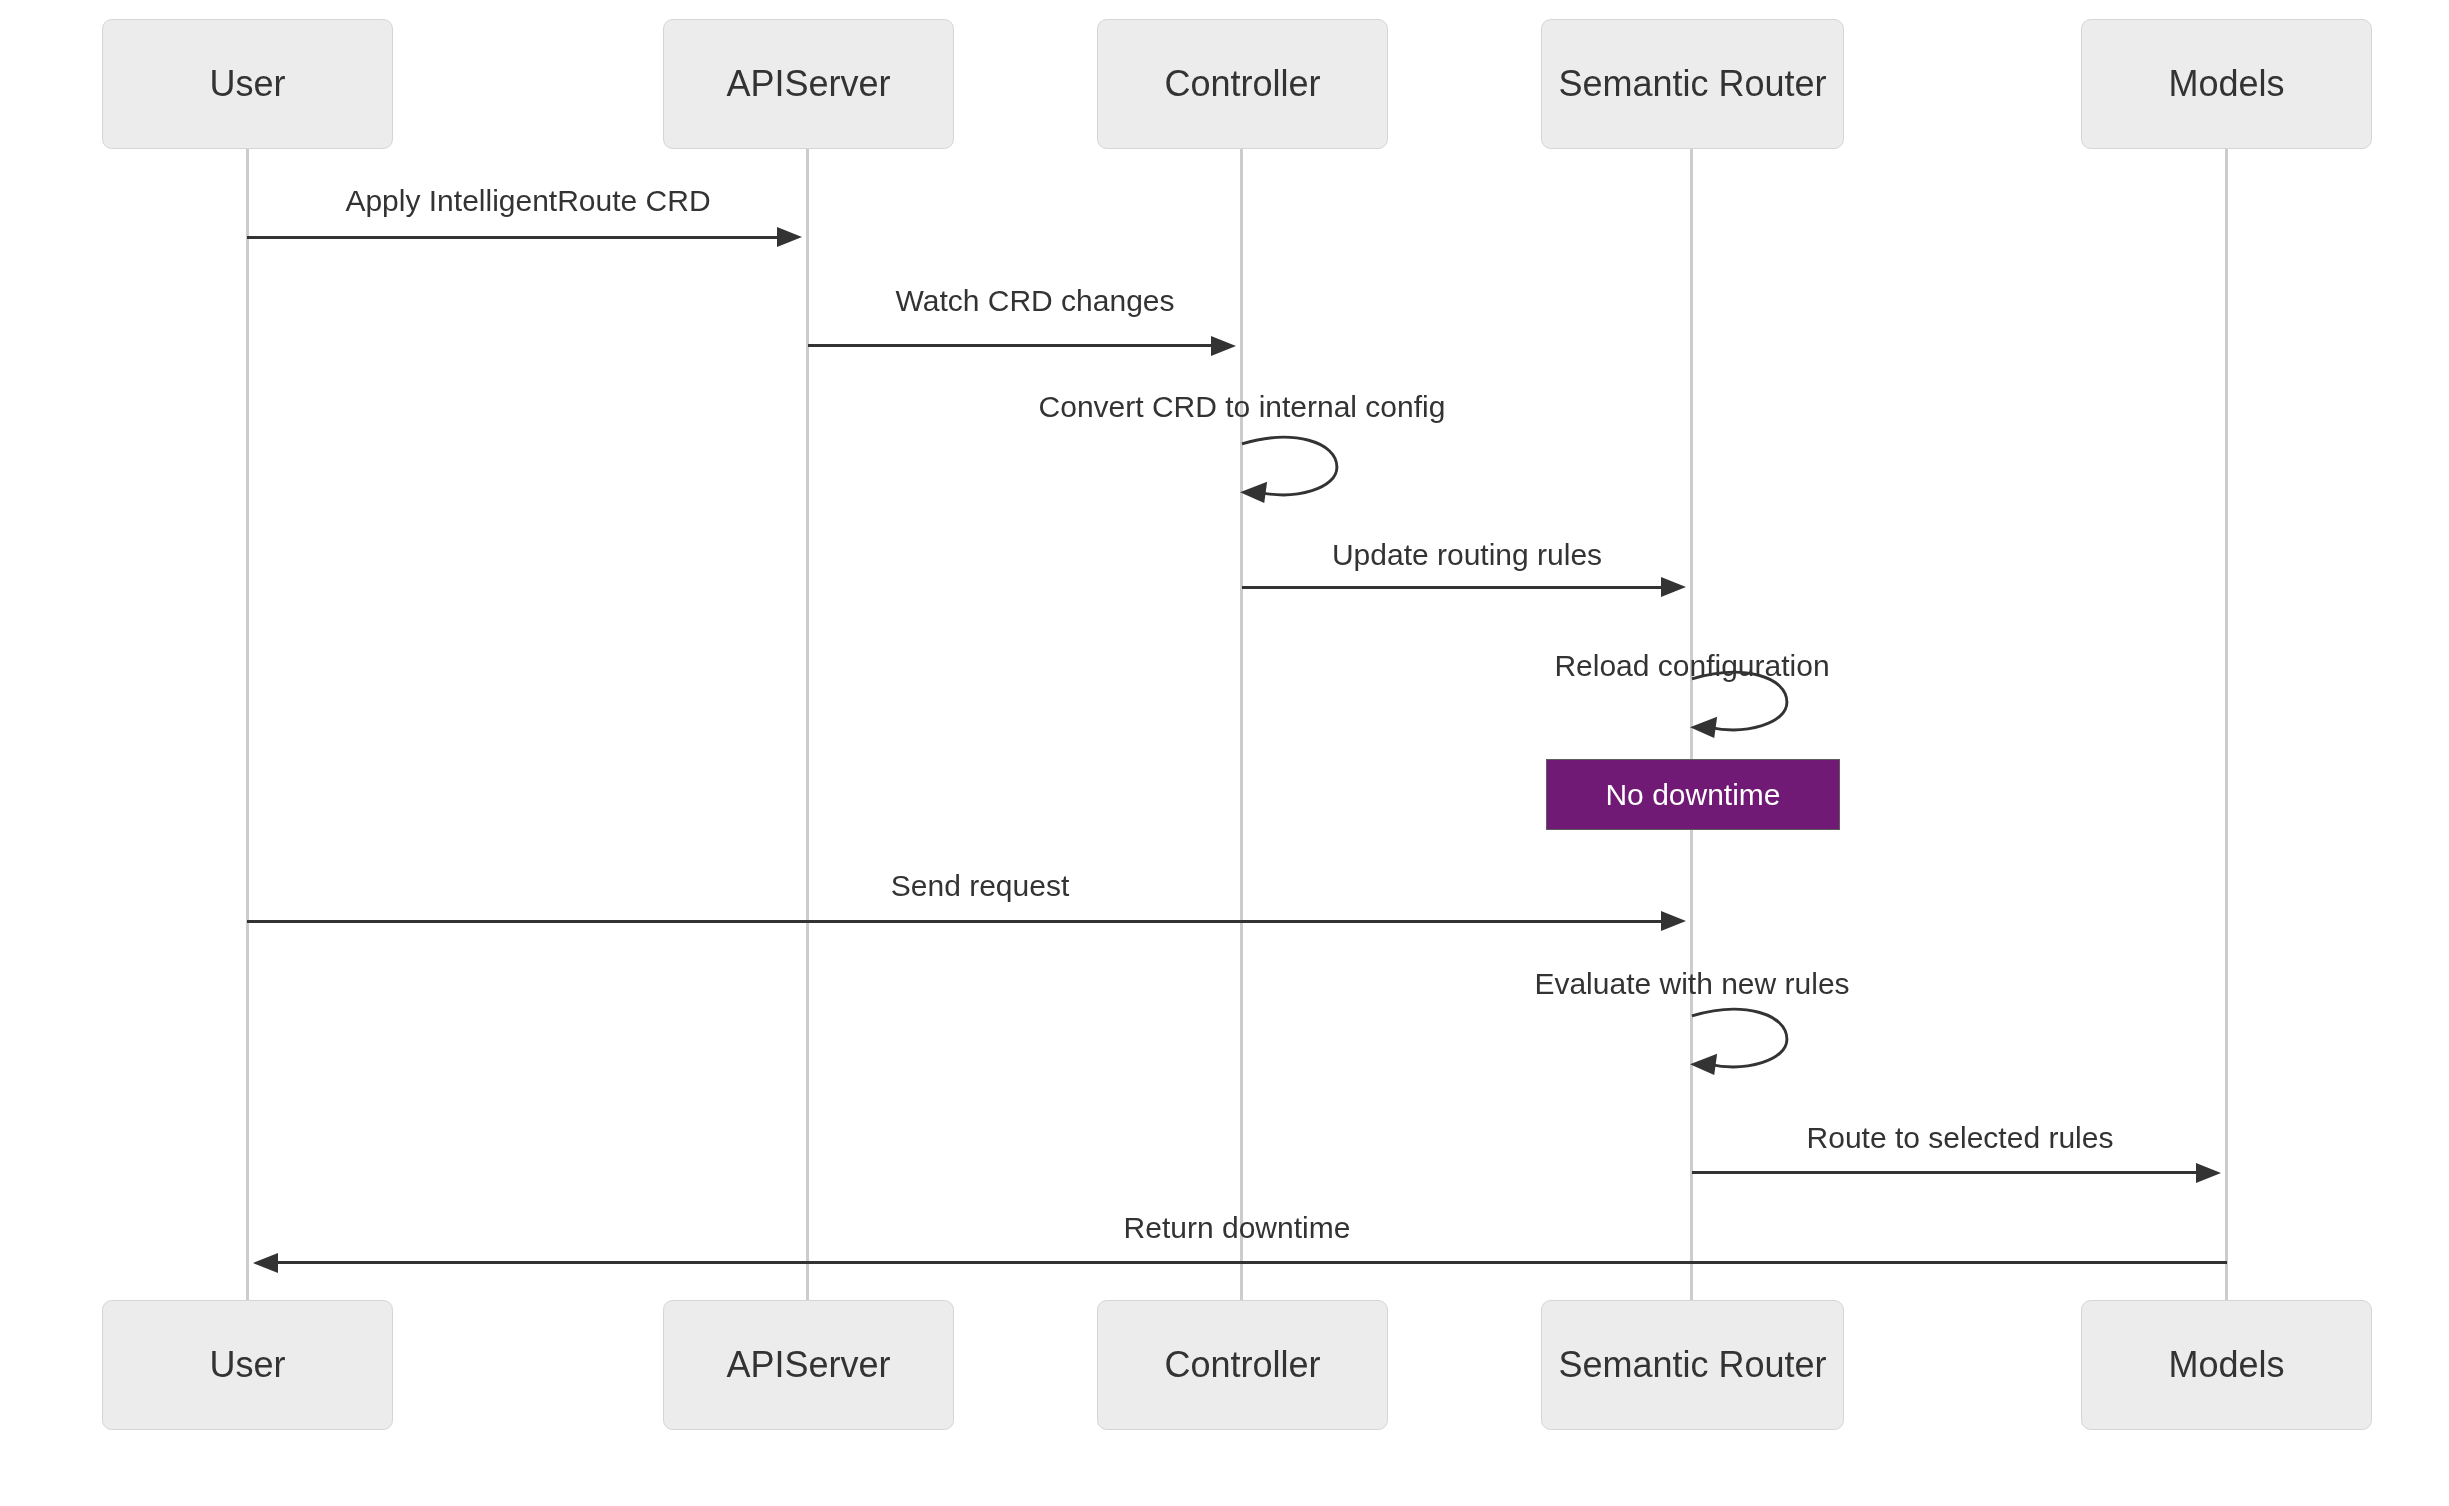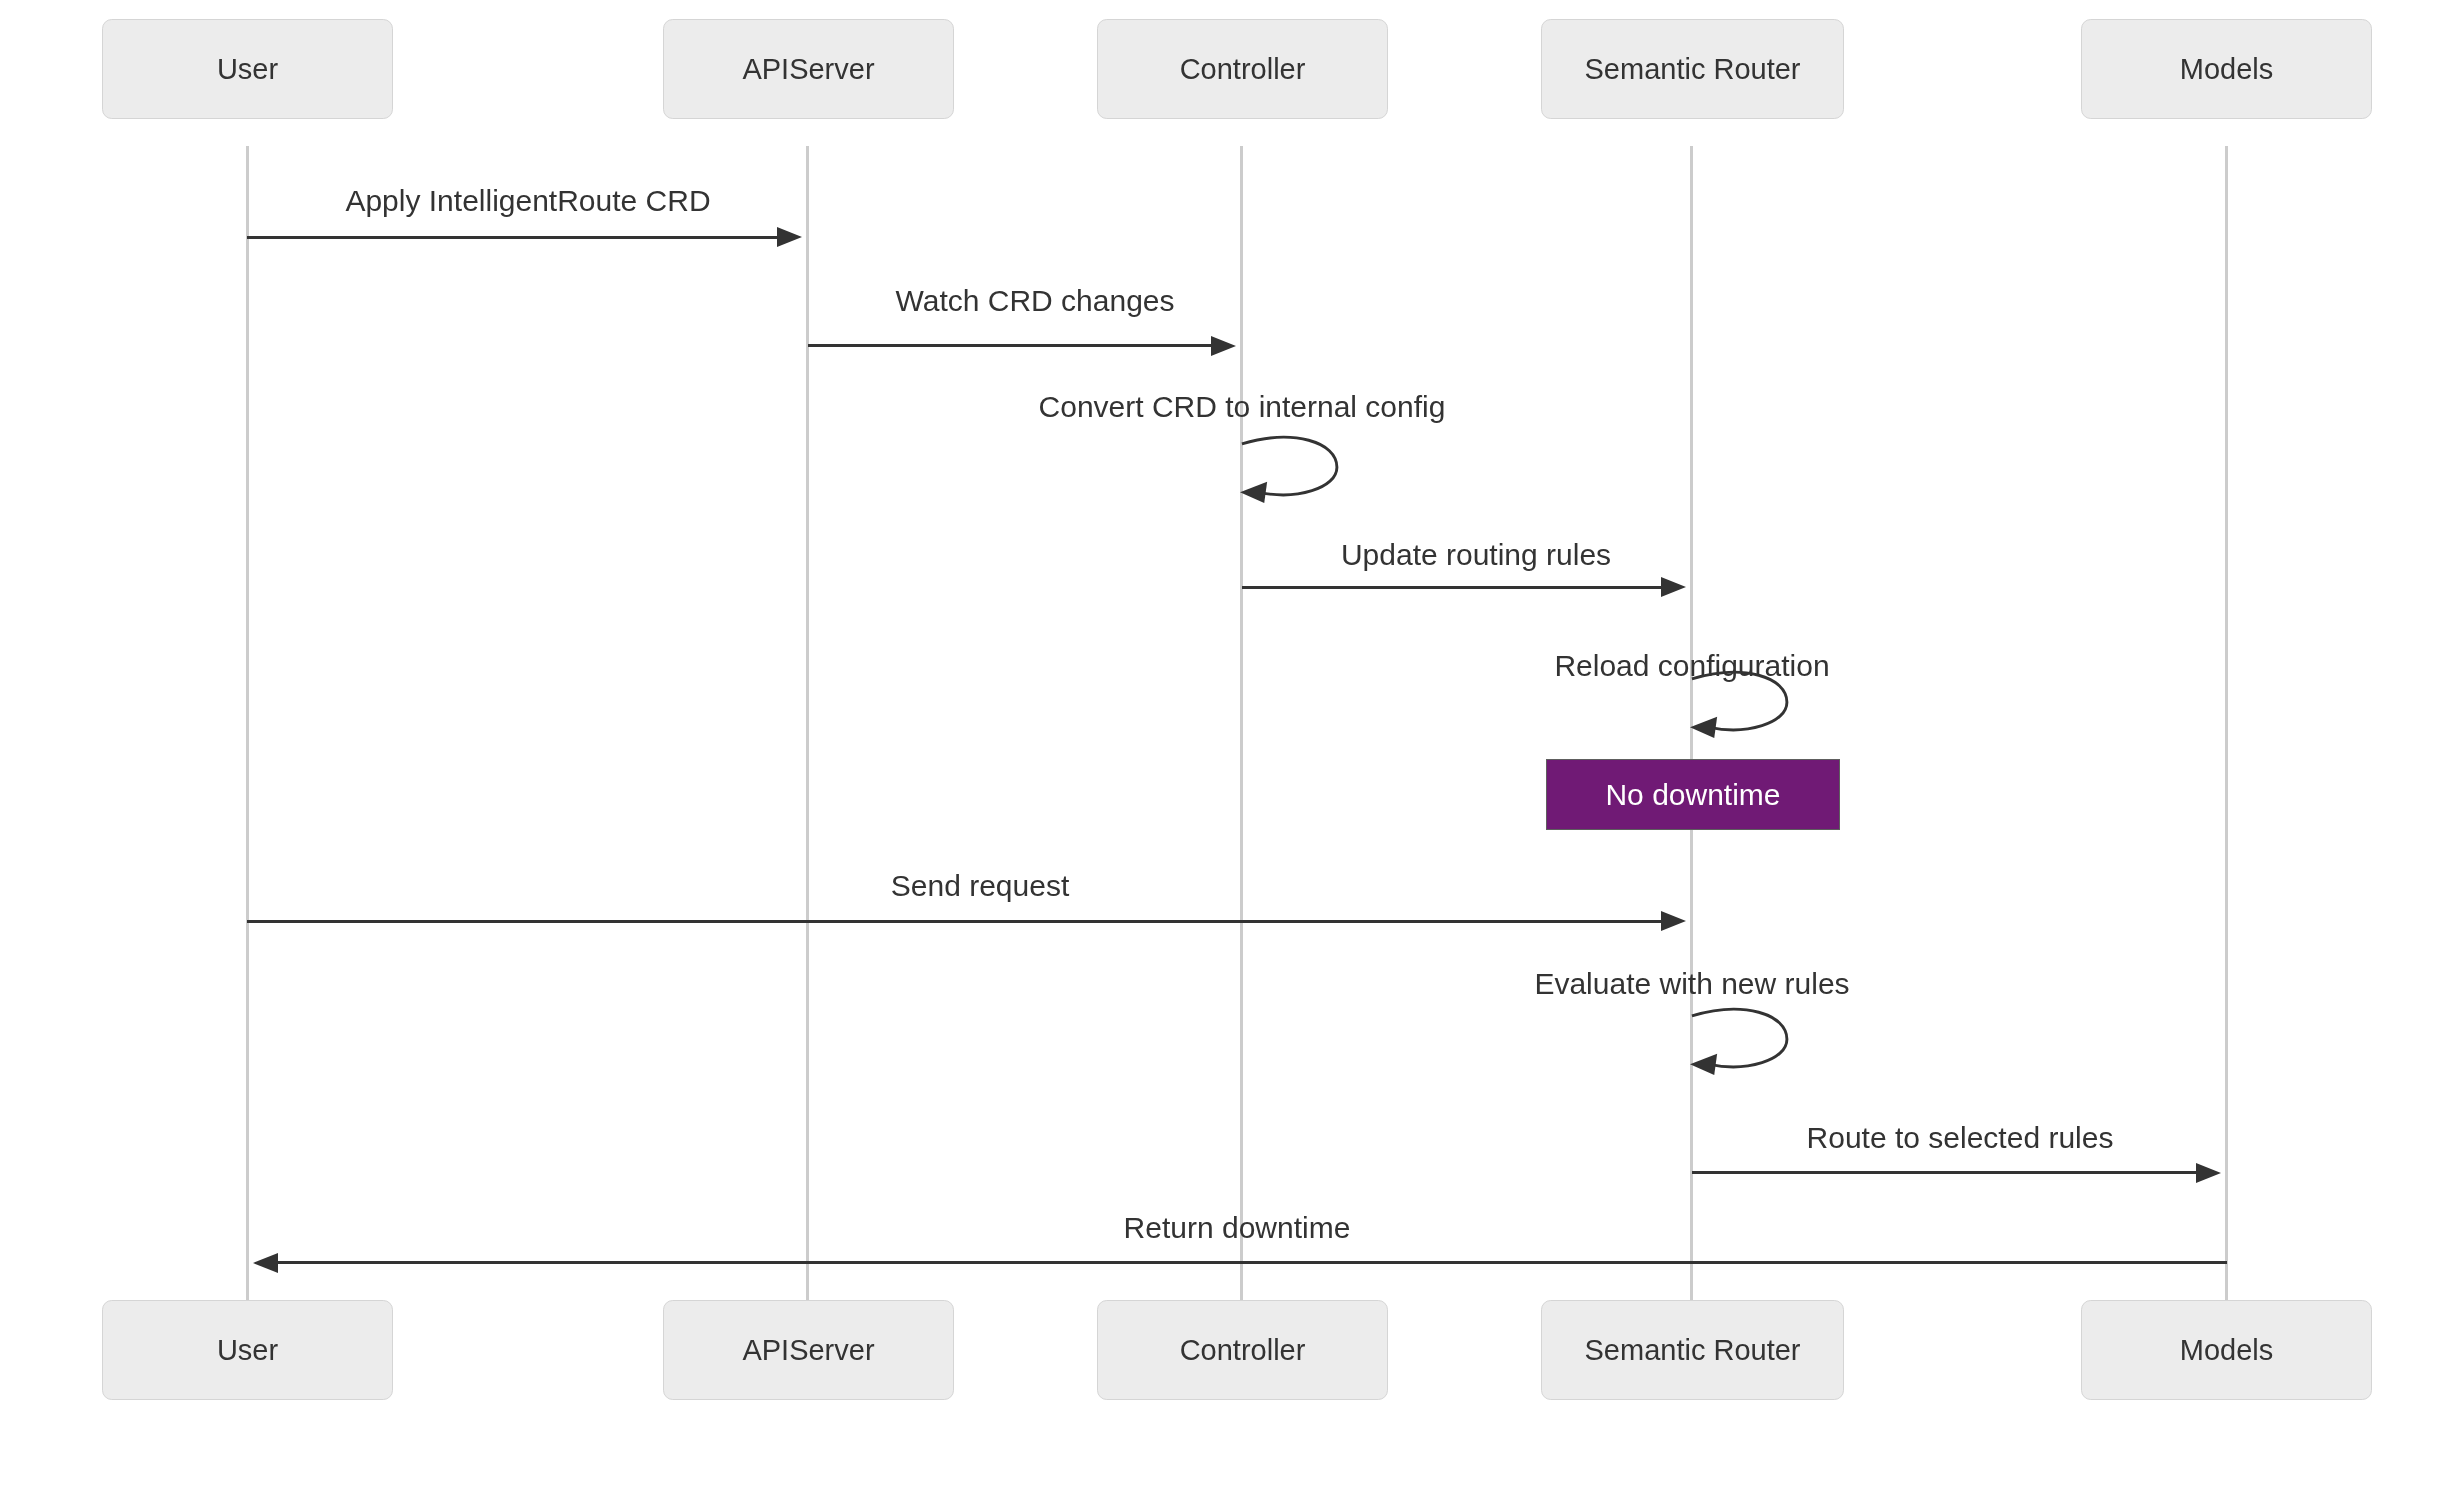--- a/index.html
+++ b/index.html
@@ -5,27 +5,27 @@
   html,body{margin:0;padding:0;background:#fff;}
   .canvas{
     position:relative;
     width:2449px;height:1506px;
     background:#ffffff;
     font-family:"Liberation Sans", sans-serif;
     overflow:hidden;
   }
   .actor{
     position:absolute;
-    width:291px;height:100px;
+    width:291px;height:130px;
     background:#ececec;
     border:1.9px solid #d5d5d5;
     border-radius:9.7px;
     box-sizing:border-box;
     display:flex;align-items:center;justify-content:center;
-    font-size:29px;color:#333;
+    font-size:36px;color:#333;
   }
   .lifeline{
     position:absolute;
     top:146px;height:1155px;width:2.9px;
     background:#cccccc;
   }
   .msg-label{
     position:absolute;
     font-size:30px;line-height:39px;color:#333;
     white-space:nowrap;
@@ -89,21 +89,21 @@
   <div class="msg-label" style="left:1025px;top:281px;margin-left:10px;">Watch CRD changes</div>
   <div class="msg-line" style="left:808px;top:344px;width:405px;"></div>
   <div class="arrow-right" style="left:1211px;top:336px;"></div>
 
   <div class="msg-label" style="left:1242px;top:387px;">Convert CRD to internal config</div>
   <svg class="loop-svg" style="left:1240px;top:434px;" width="126" height="76" viewBox="0 0 130 78">
     <path class="loop-path" d="M 2,10 C 55,-6 100,8 100,34 C 100,56 58,68 20,60"></path>
     <polygon class="loop-head" points="0,60 28,49 25,71"></polygon>
   </svg>
 
-  <div class="msg-label" style="left:1467px;top:535px;margin-left:9px;">Update routing rules</div>
+  <div class="msg-label" style="left:1467px;top:535px;">Update routing rules</div>
   <div class="msg-line" style="left:1242px;top:586px;width:421px;"></div>
   <div class="arrow-right" style="left:1661px;top:577px;"></div>
 
   <div class="msg-label" style="left:1692px;top:646px;">Reload configuration</div>
   <svg class="loop-svg" style="left:1690px;top:669px;" width="126" height="76" viewBox="0 0 130 78">
     <path class="loop-path" d="M 2,10 C 55,-6 100,8 100,34 C 100,56 58,68 20,60"></path>
     <polygon class="loop-head" points="0,60 28,49 25,71"></polygon>
   </svg>
 
   <div class="note" style="left:1546px;top:759px;width:294px;height:71px;">

